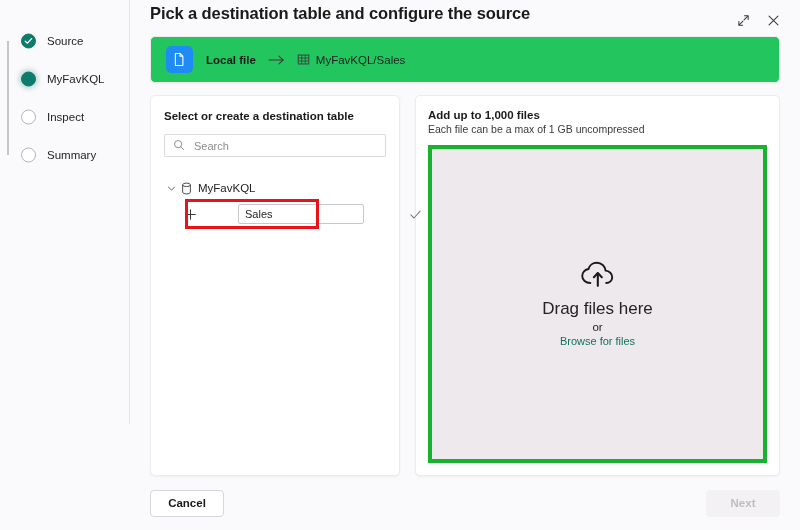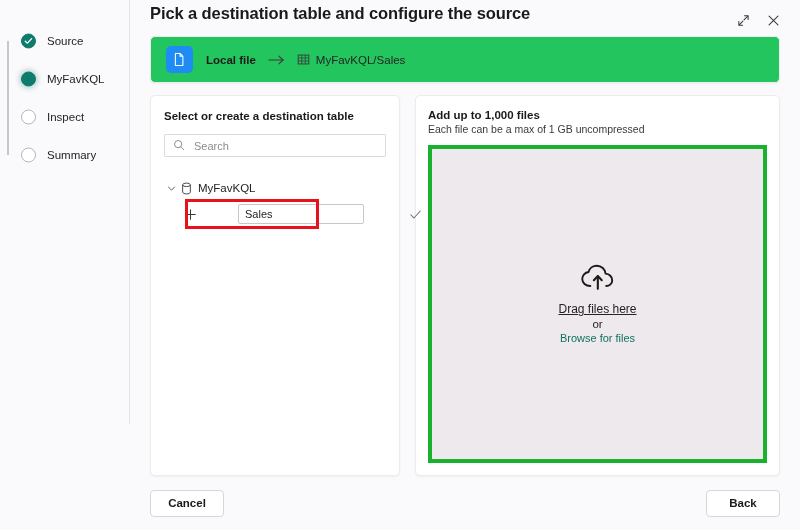--- a/index.html
+++ b/index.html
@@ -301,23 +301,22 @@
     border: 4px solid #19b22e;
     box-sizing: border-box;
     display: flex;
     flex-direction: column;
     align-items: center;
     justify-content: center;
   }
   .cloud-icon { color: #1b1a19; }
   .drop-line {
     margin-top: 7px;
-    font-size: 12px;
-    color: #242424;
-    text-decoration: underline;
+    font-size: 17px;
+    color: #242424;
   }
   .drop-or {
     margin-top: 2px;
     font-size: 11.5px;
     color: #242424;
   }
   .drop-link {
     margin-top: 2px;
     font-size: 11px;
     color: #10715f;
@@ -502,17 +501,17 @@
             <div class="drop-or">or</div>
             <a class="drop-link">Browse for files</a>
           </div>
         </div>
       </div>
     </div>
 
     <div class="footer">
       <button class="btn btn-secondary">Cancel</button>
       <span class="spacer"></span>
-      <button class="btn btn-secondary">Back</button>
+      <button class="btn btn-disabled gap-btn">Next</button>
     </div>
 
   </div>
 </div>
 
 </body></html>

